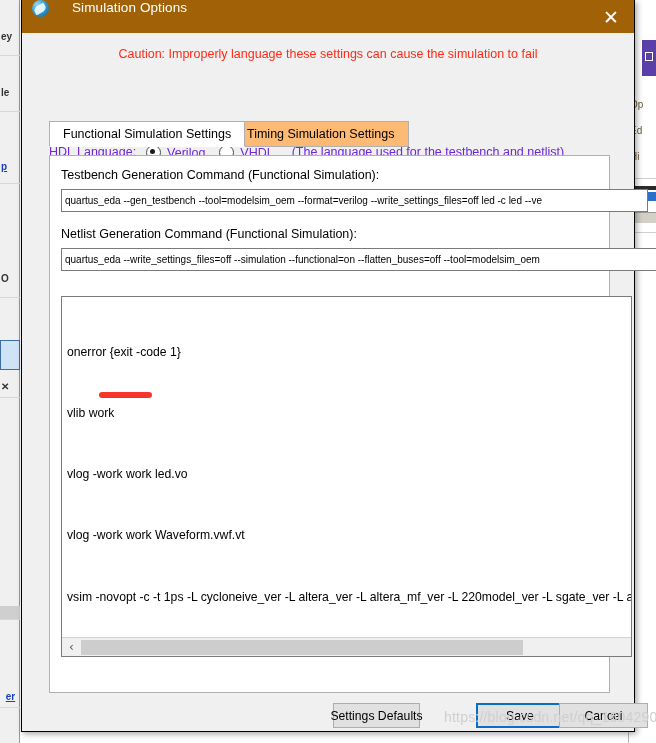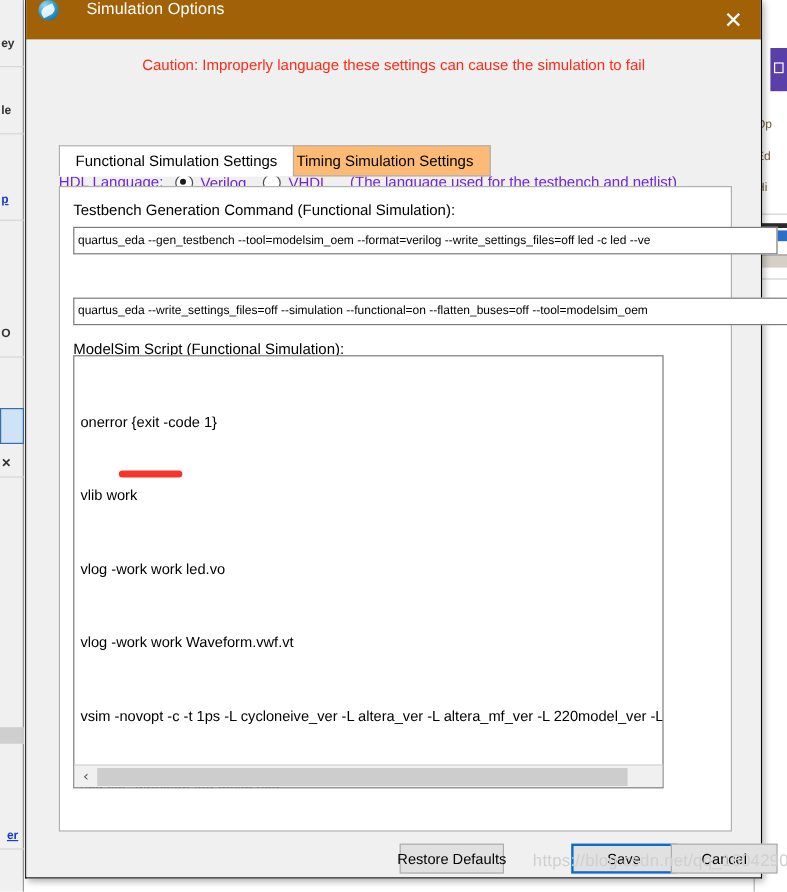--- a/index.html
+++ b/index.html
@@ -278,21 +278,21 @@
     padding: 0 3px;
     line-height: 21px;
     overflow: hidden;
     white-space: nowrap;
   }
 
   .script-box {
     position: absolute;
     left: 11px;
     top: 140px;
-    width: 492px;
+    width: 571px;
     height: 361px;
     background: #ffffff;
     border: 1px solid #7a7a7a;
     box-sizing: border-box;
     overflow: hidden;
   }
   .script-lines {
     position: absolute;
     left: 5px;
     top: 4px;
@@ -439,23 +439,23 @@
     <div class="tabstrip">
       <div class="tab active" style="left:0;">Functional Simulation Settings</div>
       <div class="tab" style="left:184px;">Timing Simulation Settings</div>
     </div>
 
     <div class="tabpanel">
 
       <div class="field-label" style="left:11px; top:12px;">Testbench Generation Command (Functional Simulation):</div>
       <div class="text-input" style="left:11px; top:33px; width:587px;">quartus_eda --gen_testbench --tool=modelsim_oem --format=verilog --write_settings_files=off led -c led --ve</div>
 
+      <div class="field-label" style="left:11px; top:71px;">Netlist Generation Command (Functional Simulation):</div>
       <div class="text-input" style="left:11px; top:92px; width:642px;">quartus_eda --write_settings_files=off --simulation --functional=on --flatten_buses=off --tool=modelsim_oem</div>
 
-      <div class="field-label" style="left:11px; top:128px;">ModelSim Script (Functional Simulation):</div>
 
       <div class="script-box">
         <div class="script-lines">
           <div class="script-line">onerror {exit -code 1}</div>
           <div class="script-line">vlib work</div>
           <div class="script-line">vlog -work work led.vo</div>
           <div class="script-line">vlog -work work Waveform.vwf.vt</div>
           <div class="script-line">vsim -novopt -c -t 1ps -L cycloneive_ver -L altera_ver -L altera_mf_ver -L 220model_ver -L sgate_ver -L altera_l</div>
           <div class="script-line">vcd file -direction led.msim.vcd</div>
           
@@ -474,20 +474,20 @@
 
         <div class="hscroll">
           <div class="hscroll-arrow left">‹</div>
           <div class="hscroll-thumb"></div>
           <div class="hscroll-arrow right">›</div>
         </div>
       </div>
 
     </div>
 
-    <div class="btn" style="left:311px; top:670px; width:87px;">Restore Defaults</div>
+    <div class="btn" style="left:311px; top:670px; width:87px;">Settings Defaults</div>
     <div class="btn default" style="left:454px; top:670px; width:88px;">Save</div>
     <div class="btn" style="left:537px; top:670px; width:89px;">Cancel</div>
 
   </div>
 </div>
 
 <div class="watermark">https://blog.csdn.net/qq_16042905</div>
 
 </body></html>

